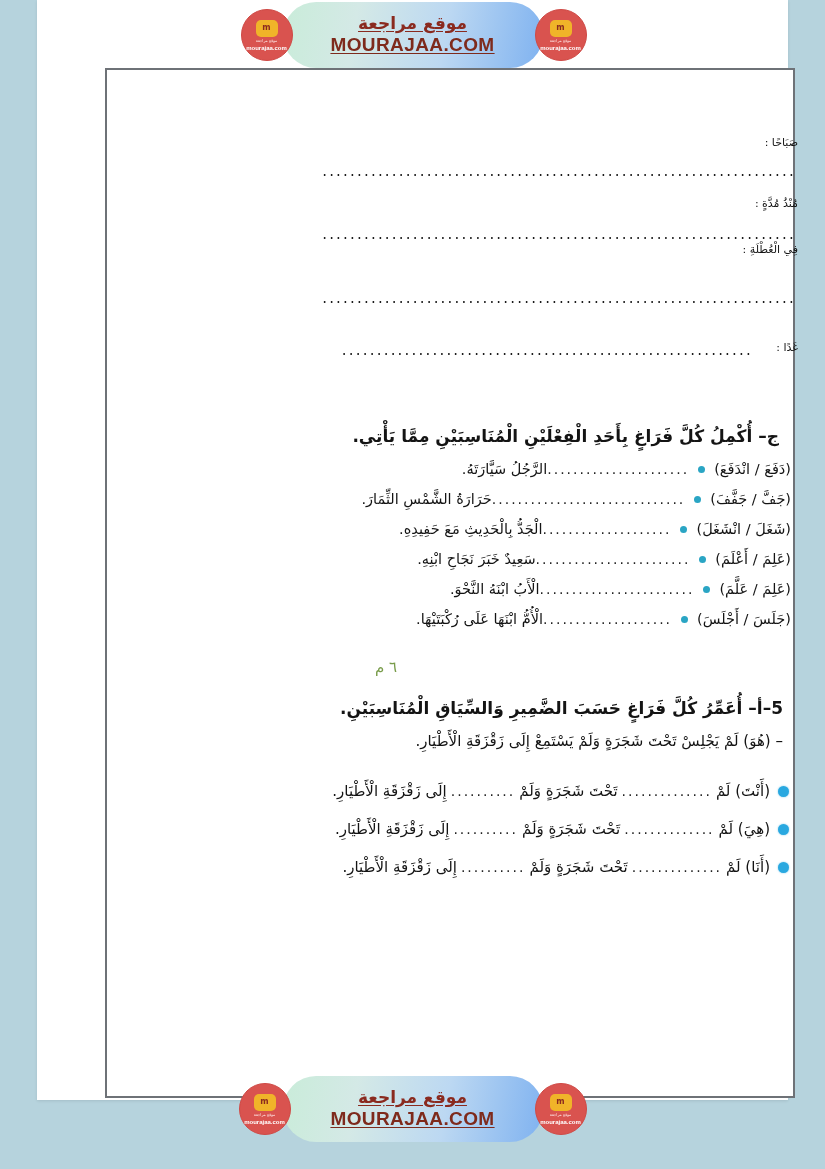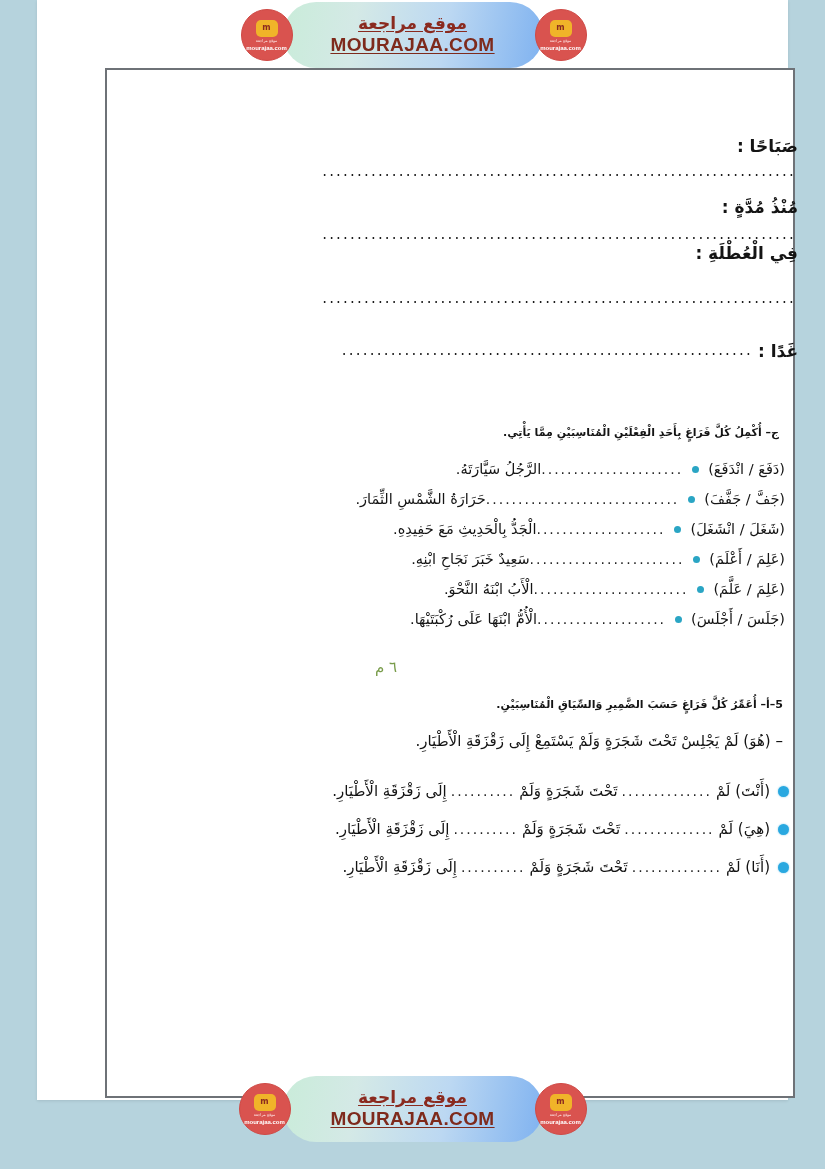--- a/index.html
+++ b/index.html
@@ -134,56 +134,56 @@
     unicode-bidi: isolate;
     white-space: nowrap;
   }
 
   
   .fillblock { position: absolute; left: 0; top: 0; width: 690px; }
 
   .fb-label {
     position: absolute;
     right: 0;
-    font-size: 17px;
-    font-weight: 700;
+    font-size: 11px;
+    font-weight: 400;
     letter-spacing: 0px;
   }
   .fb-dots {
     position: absolute;
     height: 10px;
     overflow: hidden;
     font-size: 15px;
     letter-spacing: 2.2px;
     color: #1c1c1c;
     white-space: nowrap;
     line-height: 4px;
   }
 
   .section-heading {
     position: absolute;
     right: 18px;
-    font-size: 11px;
+    font-size: 17px;
     font-weight: 600;
     white-space: nowrap;
   }
 
   .ex-row {
     position: absolute;
     right: 0;
     width: 690px;
     height: 26px;
     display: flex;
     flex-direction: row;
     align-items: center;
     justify-content: flex-start;
     font-size: 14.5px;
     white-space: nowrap;
   }
-  .ex-choices { margin-right: 12px; }
+  .ex-choices { margin-right: 6px; }
   .bullet-sm {
     display: inline-block;
     width: 7px; height: 7px;
     border-radius: 50%;
     background: #2aa5c4;
     margin: 0 9px;
     flex: none;
   }
   .bullet-lg {
     display: inline-block;

